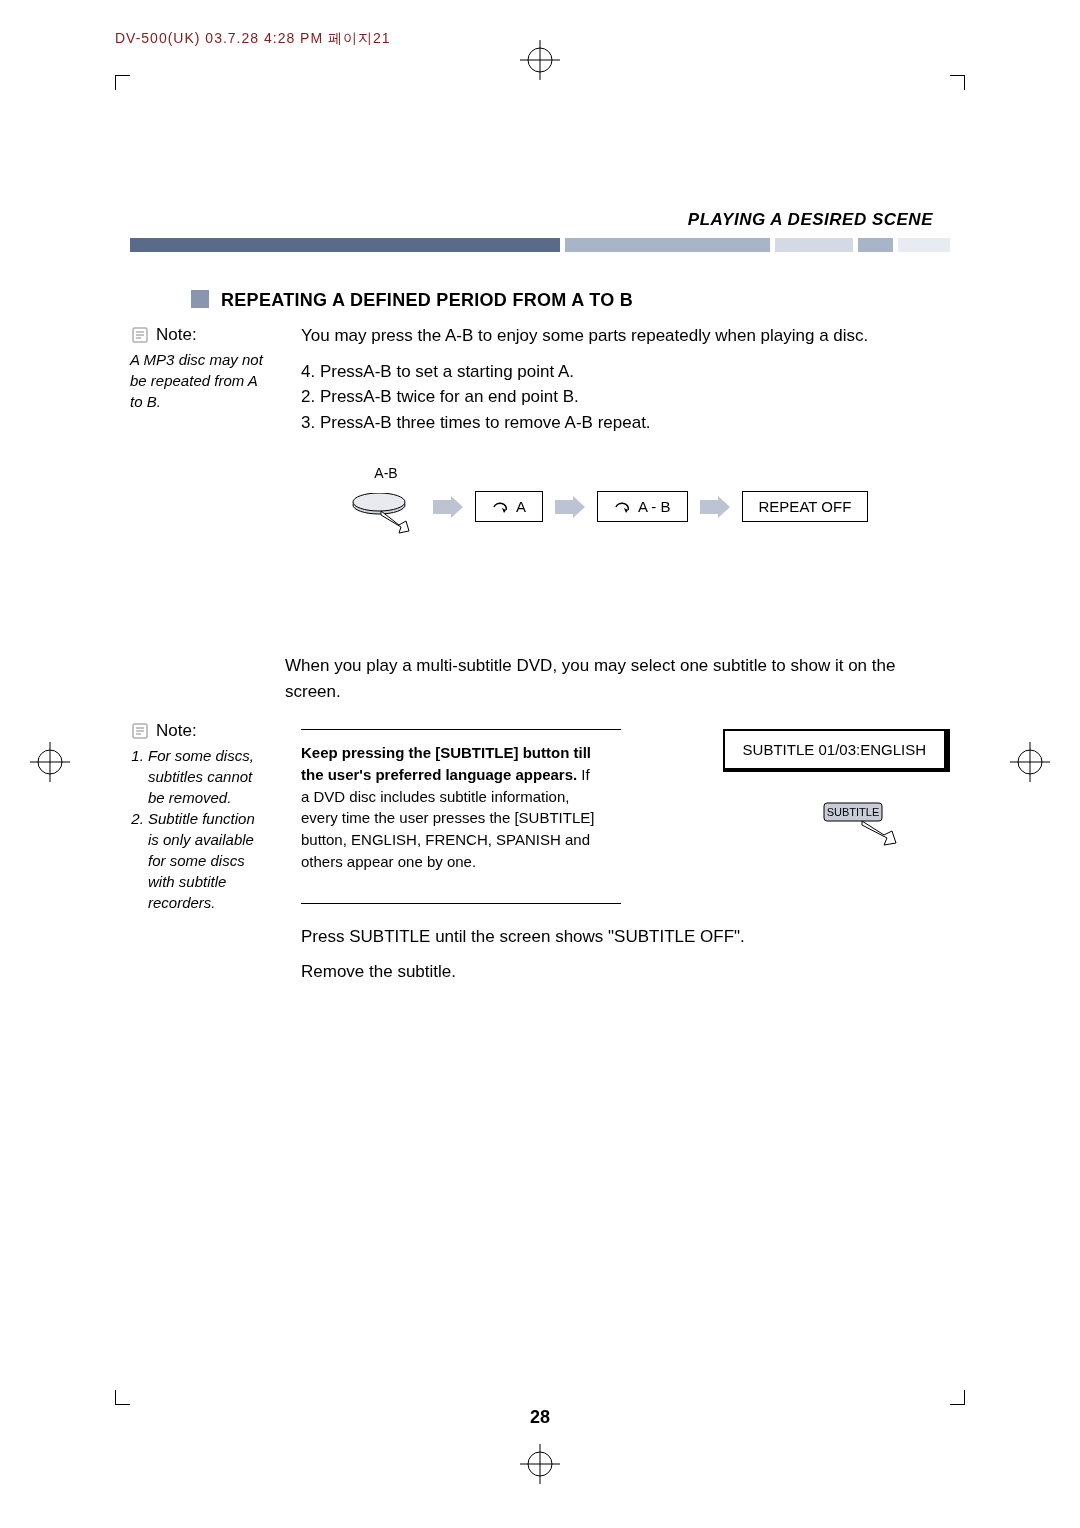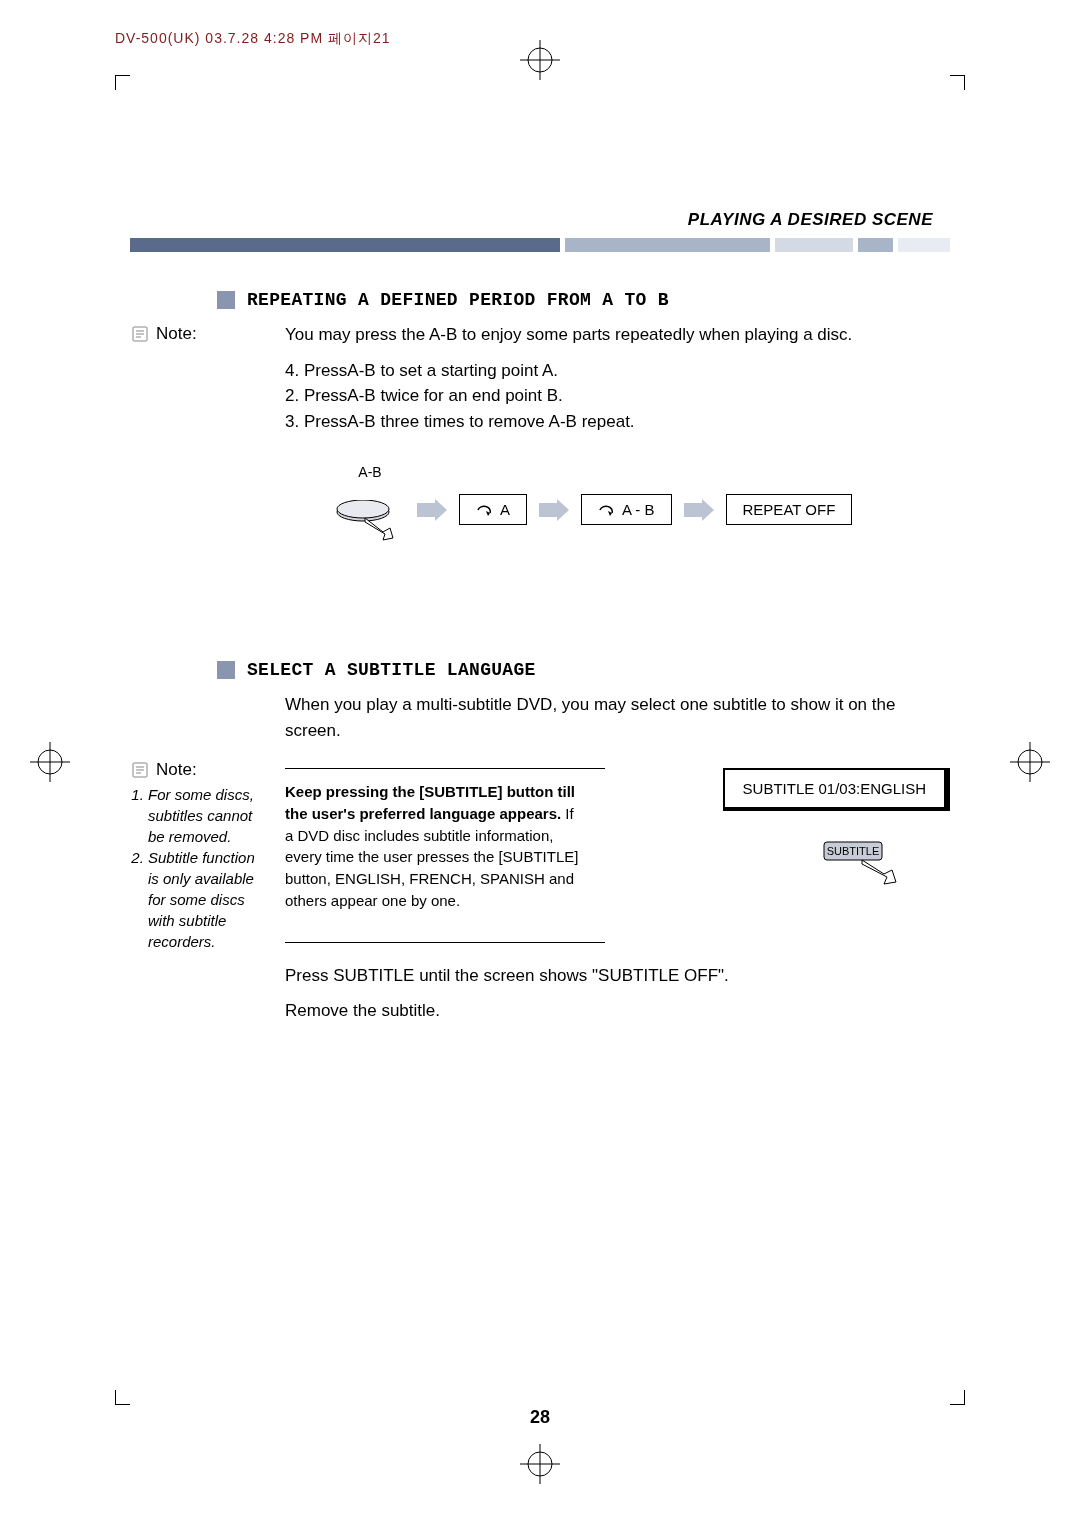--- a/index.html
+++ b/index.html
@@ -76,40 +76,38 @@
       position: absolute;
       top: 290px;
       left: 130px;
       width: 820px;
     }
     
     .section { margin-bottom: 60px; }
     
     .section-heading {
       display: flex;
-      align-items: center;
-      margin-left: 87px;
+      margin-left: 61px;
       margin-bottom: 12px;
-      font-family: Liberation Mono, monospace;
     }
     .section-bullet {
       width: 18px;
       height: 18px;
       background: #8a96b0;
       margin-right: 12px;
     }
     .section-heading-text {
       font-weight: bold;
       font-size: 18px;
       letter-spacing: 0.3px;
     }
     
     .two-col {
       display: flex;
-      gap: 20px;
+      gap: 36px;
     }
     .note-col {
       width: 135px;
       flex-shrink: 0;
       padding-top: 2px;
     }
     .main-col {
       flex: 1;
     }
     
@@ -151,21 +149,21 @@
       align-items: center;
       gap: 12px;
     }
     .remote-btn {
       display: flex;
       flex-direction: column;
       align-items: center;
     }
     .remote-btn-label {
       font-size: 14px;
-      margin-bottom: 20px;
+      margin-bottom: 12px;
     }
     .osd-box {
       border: 1px solid #000;
       padding: 6px 16px;
       font-size: 15px;
       background: #fff;
       display: flex;
       align-items: center;
       gap: 6px;
     }
@@ -294,20 +292,21 @@
           <span class="note-icon">
             <svg width="22" height="18">
                 <rect x="3" y="2" width="14" height="14" rx="1" fill="none" stroke="#888" stroke-width="1"></rect>
                 <line x1="6" y1="6" x2="14" y2="6" stroke="#888"></line>
                 <line x1="6" y1="9" x2="14" y2="9" stroke="#888"></line>
                 <line x1="6" y1="12" x2="11" y2="12" stroke="#888"></line>
               </svg>
           </span>
           <span>Note:</span>
         </div>
+        <div class="note-body">A MP3 disc may not be repeated from A to B.</div>
       </div>
       <div class="main-col">
         <div class="body-text">You may press the A-B to enjoy some parts repeatedly when playing a disc.</div>
         <div class="steps">
           <div>4. PressA-B  to set a starting point A.</div>
           <div>2. PressA-B  twice for an end point B.</div>
           <div>3. PressA-B  three times to remove A-B repeat.</div>
         </div>
         <div class="diagram">
           <div class="remote-btn">
@@ -343,24 +342,20 @@
             </svg>
           <div class="osd-box">
             <span>REPEAT OFF</span>
           </div>
         </div>
       </div>
     </div>
   </div>
 
   <div class="section section2">
-    <div class="section-heading">
-      <div class="section-bullet"></div>
-      <div class="section-heading-text">SELECT A SUBTITLE LANGUAGE</div>
-    </div>
     <div style="margin-left:155px;">
       <div class="body-text">When you play a multi-subtitle DVD, you may select one subtitle to show it on the screen.</div>
     </div>
     <div class="two-col" style="margin-top:15px;">
       <div class="note-col">
         <div class="note-label">
           <span class="note-icon">
             <svg width="22" height="18">
                 <rect x="3" y="2" width="14" height="14" rx="1" fill="none" stroke="#888" stroke-width="1"></rect>
                 <line x1="6" y1="6" x2="14" y2="6" stroke="#888"></line>

